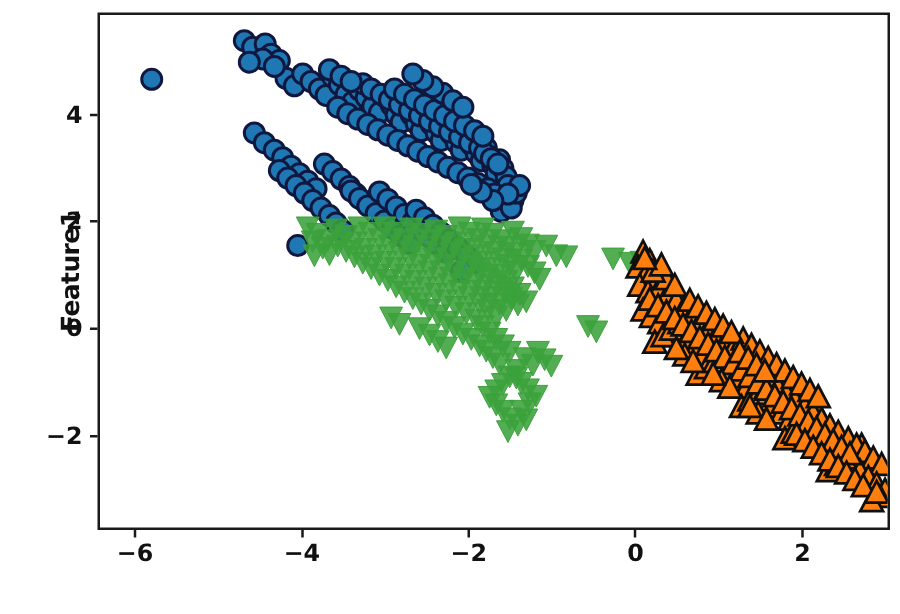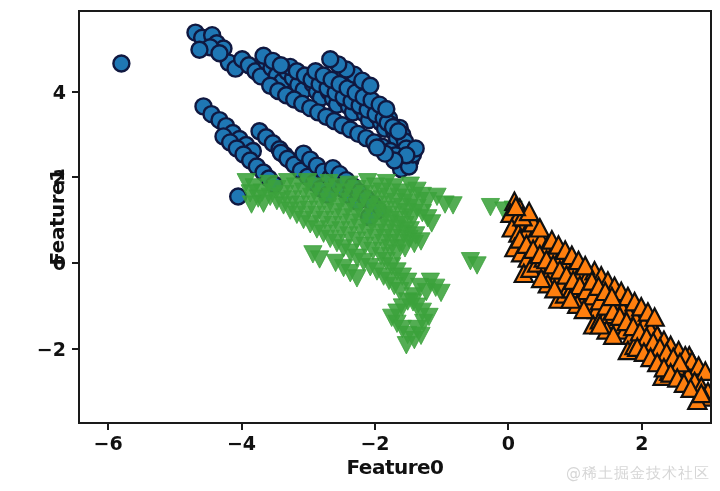--- a/index.html
+++ b/index.html
@@ -588,17 +588,15 @@
       <div class="tick-y" style="top: 90.513px;"></div>
       <div class="ticklabel ticklabel-y" style="top: 91.513px;">4</div>
       <div class="tick-y" style="top: 176.316px;"></div>
       <div class="ticklabel ticklabel-y" style="top: 177.316px;">2</div>
       <div class="tick-y" style="top: 262.119px;"></div>
       <div class="ticklabel ticklabel-y" style="top: 263.119px;">0</div>
       <div class="tick-y" style="top: 347.922px;"></div>
       <div class="ticklabel ticklabel-y" style="top: 348.922px;">−2</div>
     </div>
 
-  <div id="xlabel">Feature0</div>
   <div id="ylabel">Feature1</div>
 
-  <div id="watermark">@稀土掘金技术社区</div>
 </div>
 
 </body></html>

